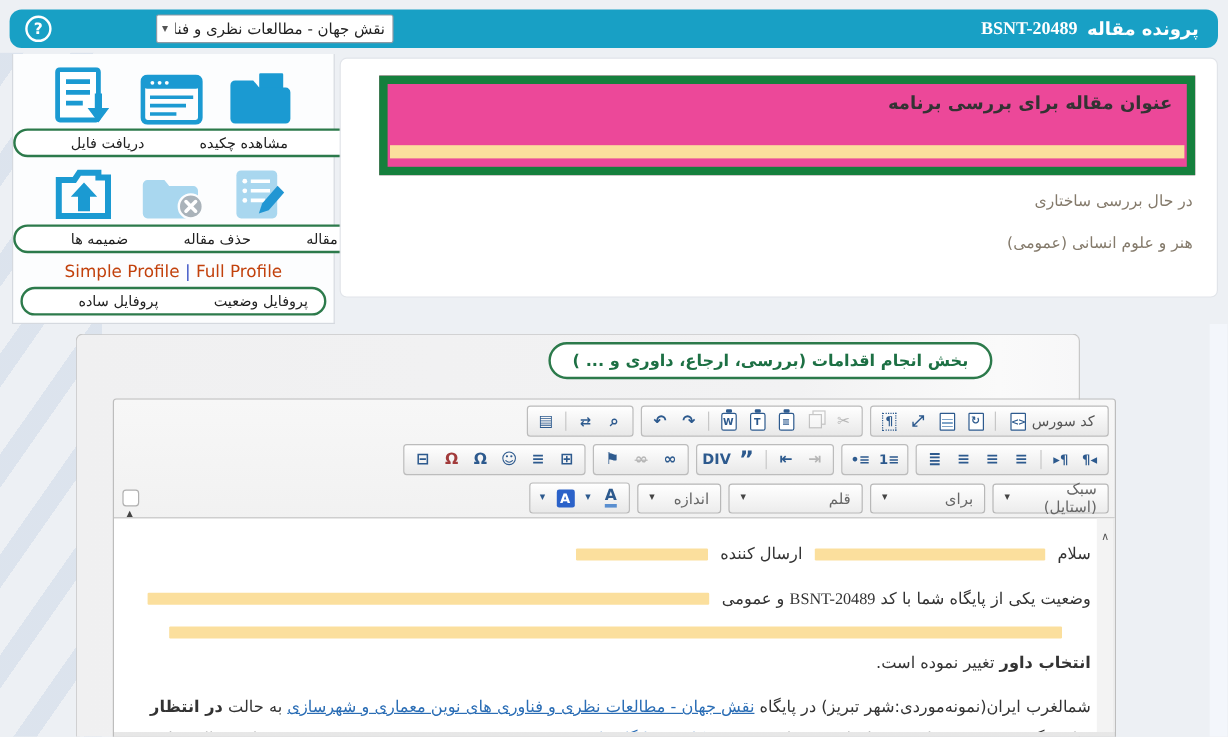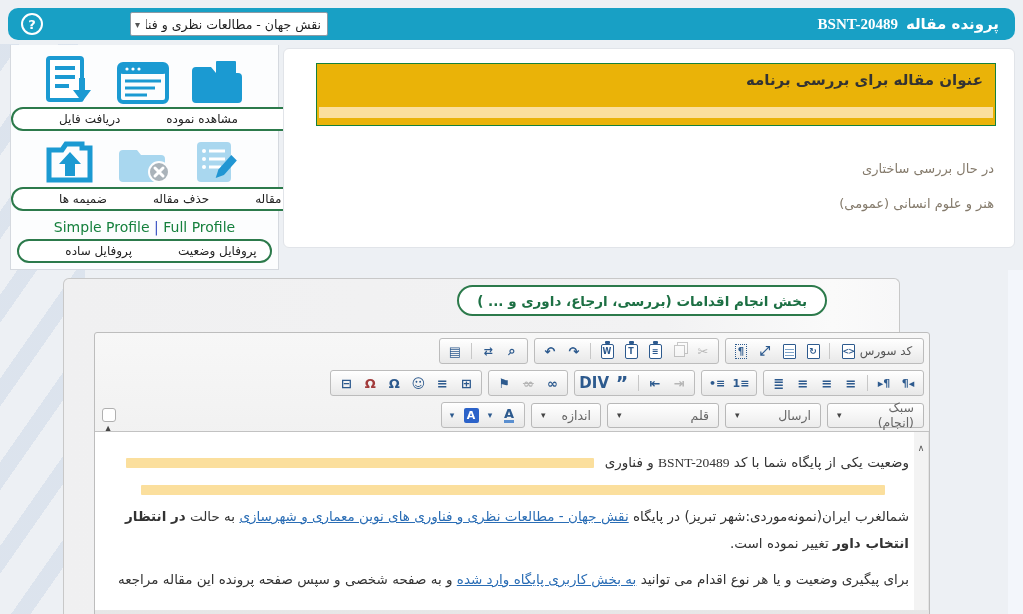--- a/index.html
+++ b/index.html
@@ -26,26 +26,26 @@
 
   
   #actions { position:absolute; left:10px; top:45px; width:269px; height:225px; background:#fcfdfe;
     border:1px solid #d5d9df; border-top:none; }
   .icon-row { display:flex; direction:rtl; justify-content:center; align-items:flex-end; gap:22px; margin-top:9px; height:50px; }
   .icon-row svg { display:block; cursor:pointer; }
   .pill { width:fit-content; margin:3px auto 0; border:2px solid #2c7a4b; border-radius:16px; background:#fff;
     padding:3px 13px; display:flex; direction:rtl; gap:13px; font-size:12px; color:#222; white-space:nowrap; }
   .pill span { cursor:pointer;margin-left:33px; }
   .profile-links { text-align:center; margin-top:8px; font-size:14px; color:#3a52c4; }
-  .profile-links a { color:#15803d; text-decoration:none; cursor:pointer; }
+  .profile-links a { color:#c2410c; text-decoration:none; cursor:pointer; }
 
   
   #article-card { position:absolute; left:283px; top:48px; width:732px; height:200px; background:#fff;
     border:1px solid #e1e4e9; border-radius:6px; }
-  .inner-box { position:absolute; left:32px; right:18px; top:14px; height:63px; border:1px solid #15803d; background:#eab308; }
+  .inner-box { position:absolute; left:32px; right:18px; top:14px; height:83px; border:7px solid #15803d; background:#ec4899; }
   .inner-box h1 { direction:rtl; text-align:right; padding:7px 12px; font-size:15px; font-weight:bold; color:#333; }
   .hl-bar { position:absolute; left:2px; right:2px; bottom:7px; height:11px; background:#fbdf9d; }
   .status-line { direction:rtl; text-align:right; padding-right:20px; color:#847a6b; font-size:13px; }
   .status-line.first { margin-top:112px; }
   .status-line.second { margin-top:20px; }
 
   
   #work-panel { position:absolute; left:63px; top:278px; width:837px; height:336px;
     background:linear-gradient(90deg,#f0f0f1,#f2f2f3 72%,#fafafa 92%,#f7f7f8);
     border:1px solid #c8c8c8; border-bottom:none; border-radius:6px 6px 0 0; }
@@ -58,21 +58,21 @@
     border:1px solid #bdbdbd; border-radius:3px 3px 0 0; background:linear-gradient(#f7f7f7,#e7e7e7); }
   .toolbar { position:relative; padding:2px 5px 0; }
   .tb-row { display:flex; justify-content:flex-end; align-items:center; gap:6px; height:32px; }
   .tb-group { display:flex; align-items:center; gap:2px; background:linear-gradient(#ffffff,#e8e8e8);
     border:1px solid #bcbcbc; border-radius:3px; padding:2px 4px; height:26px; }
   .tb-sep { width:1px; height:16px; background:#c7c7c7; margin:0 3px; }
   .tbtn { min-width:22px; height:20px; display:flex; align-items:center; justify-content:center;
     color:#2d5a8e; font-size:13px; font-weight:bold; border-radius:2px; cursor:pointer; }
   .tbtn.dis { opacity:.38; filter:grayscale(1); cursor:default; }
   .tbtn .red { color:#a23b3b; }
-  .sm { font-size:11px; } .xs { font-size:15px;text-align:right; }
+  .sm { font-size:11px; } .xs { font-size:12px;text-align:right; }
   .it { font-style:italic; font-family:"DejaVu Serif",serif; }
   .st { text-decoration:line-through; } .un { text-decoration:underline; }
   .clip { width:13px; height:15px; border:1.5px solid #2d5a8e; border-radius:2px; background:#fff;
     display:flex; align-items:center; justify-content:center; font-size:8px; font-weight:bold; color:#2d5a8e; position:relative; }
   .clip::before { content:""; position:absolute; top:-4px; left:3px; right:3px; height:3px; background:#2d5a8e; border-radius:1px; }
   .pagebox { width:13px; height:15px; border:1px solid #2d5a8e; background:#fff; border-radius:1px;
     display:flex; align-items:center; justify-content:center; font-size:9px; color:#2d5a8e; }
   .pagelines { background:repeating-linear-gradient(#fff 0 2px,#7da3c8 2px 3px); width:9px; height:9px; }
   .ic-copy { width:11px; height:12px; border:1.5px solid #777; background:#fff; box-shadow:3px -3px 0 -1px #fff,3px -3px 0 0 #777; }
   .ic-blocks { border:1px dotted #2d5a8e; padding:0 2px; font-size:10px; line-height:13px; color:#2d5a8e; }
@@ -140,21 +140,21 @@
     <svg width="50" height="48" viewBox="0 0 50 48">
       <rect x="3" y="2" width="34" height="42" rx="2" fill="#fff" stroke="#1b9ad2" stroke-width="4"></rect>
       <line x1="10" y1="12" x2="30" y2="12" stroke="#1b9ad2" stroke-width="4"></line>
       <line x1="10" y1="21" x2="30" y2="21" stroke="#1b9ad2" stroke-width="4"></line>
       <line x1="10" y1="30" x2="24" y2="30" stroke="#1b9ad2" stroke-width="4"></line>
       <path fill="#1b9ad2" d="M40 22v12h6l-9 12-9-12h6V22z"></path>
     </svg>
   </div>
   <div class="pill">
     <span>پرونده مقاله</span>
-    <span>مشاهده نموده</span>
+    <span>مشاهده چکیده</span>
     <span>دریافت فایل</span>
   </div>
 
   <div class="icon-row" style="margin-top:7px;height:46px;">
     <svg width="52" height="44" viewBox="0 0 52 44">
       <rect x="4" y="2" width="34" height="40" rx="4" fill="#a9d7ef"></rect>
       <circle cx="11" cy="11" r="2" fill="#fff"></circle>
         <circle cx="11" cy="19" r="2" fill="#fff"></circle>
         <circle cx="11" cy="27" r="2" fill="#fff"></circle>
       <line x1="16" y1="11" x2="32" y2="11" stroke="#fff" stroke-width="3"></line>
@@ -302,50 +302,56 @@
         </div>
         <div class="dd dd-size">
           <span>اندازه</span>
           <span class="caret">▾</span>
         </div>
         <div class="dd dd-font">
           <span>قلم</span>
           <span class="caret">▾</span>
         </div>
         <div class="dd dd-format">
-          <span>ارسال</span>
+          <span>برای</span>
           <span class="caret">▾</span>
         </div>
         <div class="dd dd-style">
-          <span>سبک (انجام)</span>
+          <span>سبک (استایل)</span>
           <span class="caret">▾</span>
         </div>
       </div>
 
       <span class="collapse-arrow">▲</span>
     </div>
 
     <div class="ed-content">
+      <div class="ln mb">
+        <span>سلام</span>
+        <span class="hl" style="width:192px;"></span>
+        <span>ارسال کننده</span>
+        <span class="hl" style="width:110px;"></span>
+      </div>
       <div class="ln">
         <span>وضعیت یکی از پایگاه شما با کد</span>
         <span class="ltr">BSNT-20489</span>
-        <span>و فناوری</span>
+        <span>و عمومی</span>
         <span class="hl" style="width:468px;"></span>
       </div>
       <span class="hl-line"></span>
+      <div class="ln mb">
+        <strong>انتخاب داور</strong>
+        <span>تغییر نموده است.</span>
+      </div>
       <div class="ln">
         <span>شمالغرب ایران(نمونه‌موردی:شهر تبریز) در پایگاه</span>
         <a>نقش جهان - مطالعات نظری و فناوری های نوین معماری و شهرسازی</a>
         <span>به حالت</span>
         <strong>در انتظار</strong>
       </div>
-      <div class="ln mb">
-        <strong>انتخاب داور</strong>
-        <span>تغییر نموده است.</span>
-      </div>
       <div class="ln">
         <span>برای پیگیری وضعیت و یا هر نوع اقدام می توانید</span>
         <a>به بخش کاربری پایگاه وارد شده</a>
         <span>و به صفحه شخصی و سپس صفحه پرونده این مقاله مراجعه</span>
       </div>
 
       <div class="scrollbar">
         <span class="sb-arrow">∧</span>
         <span class="sb-thumb"></span>
       </div>

